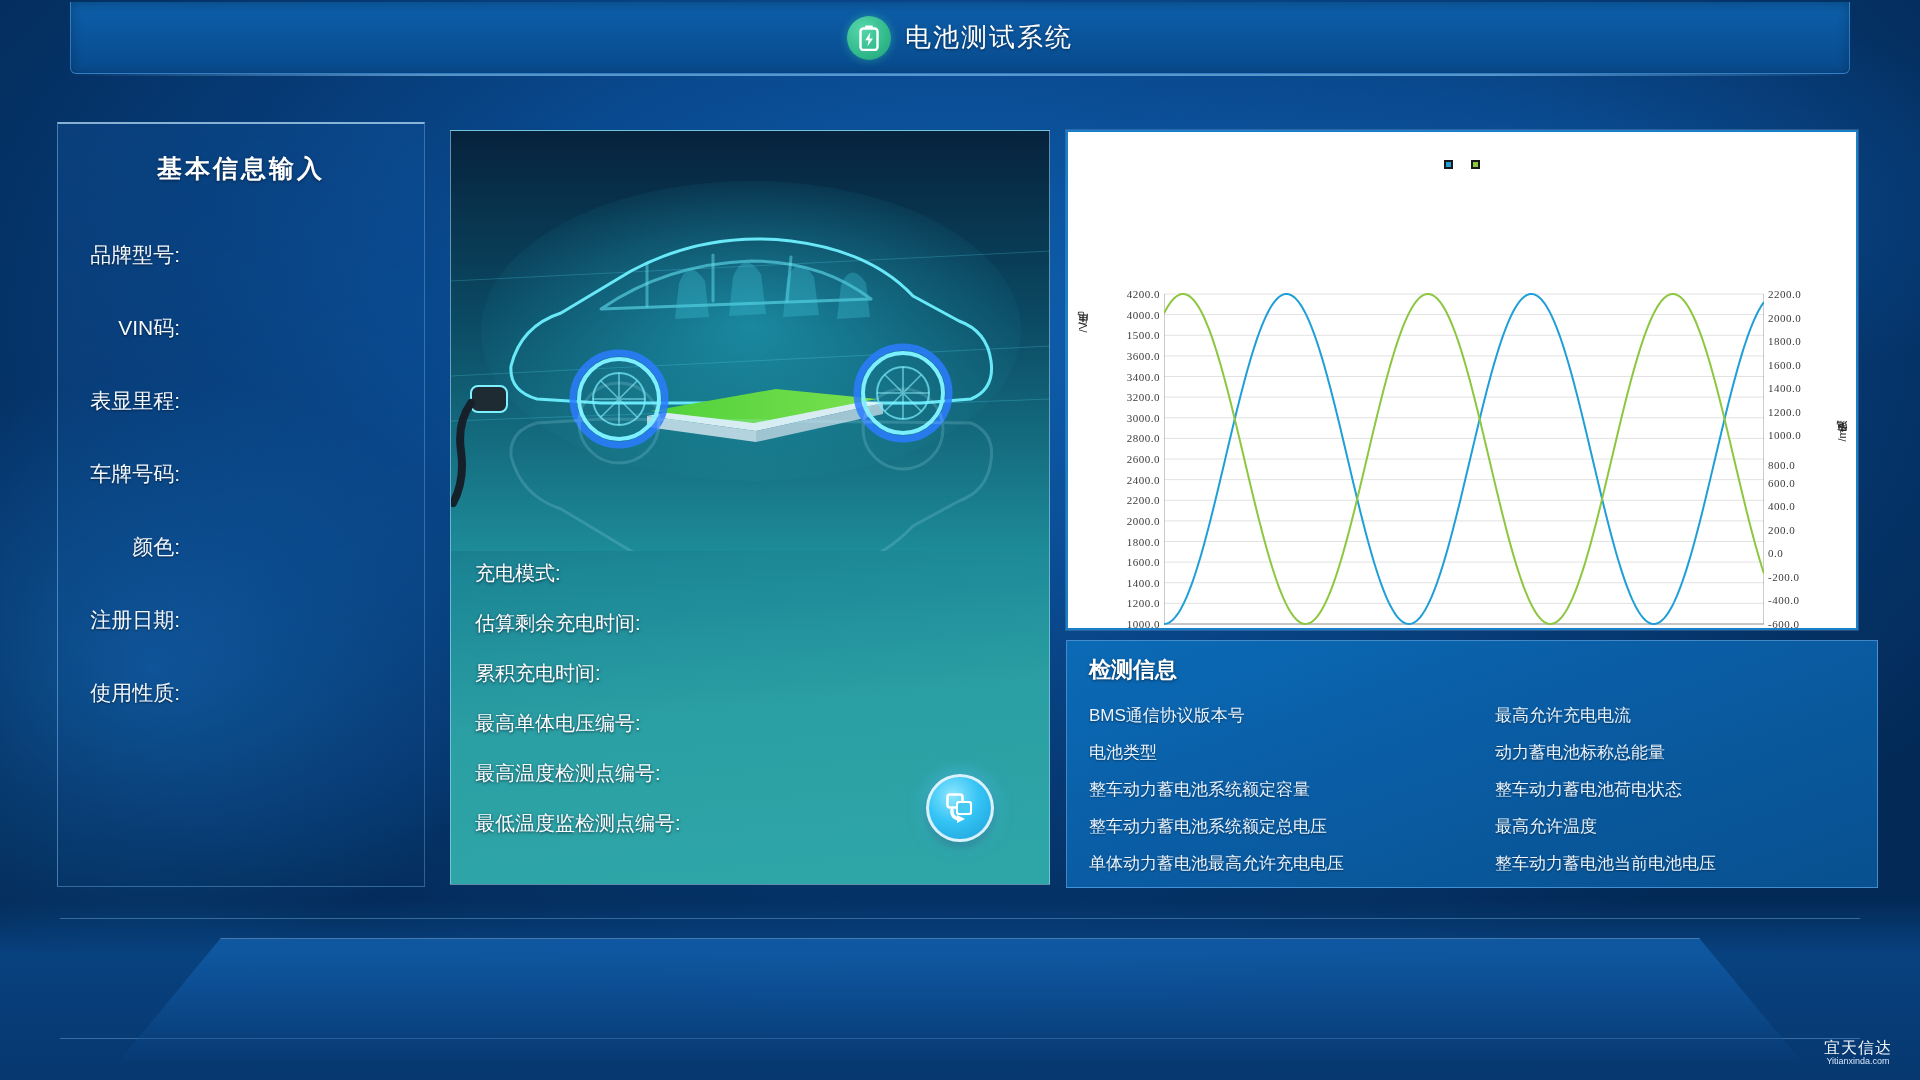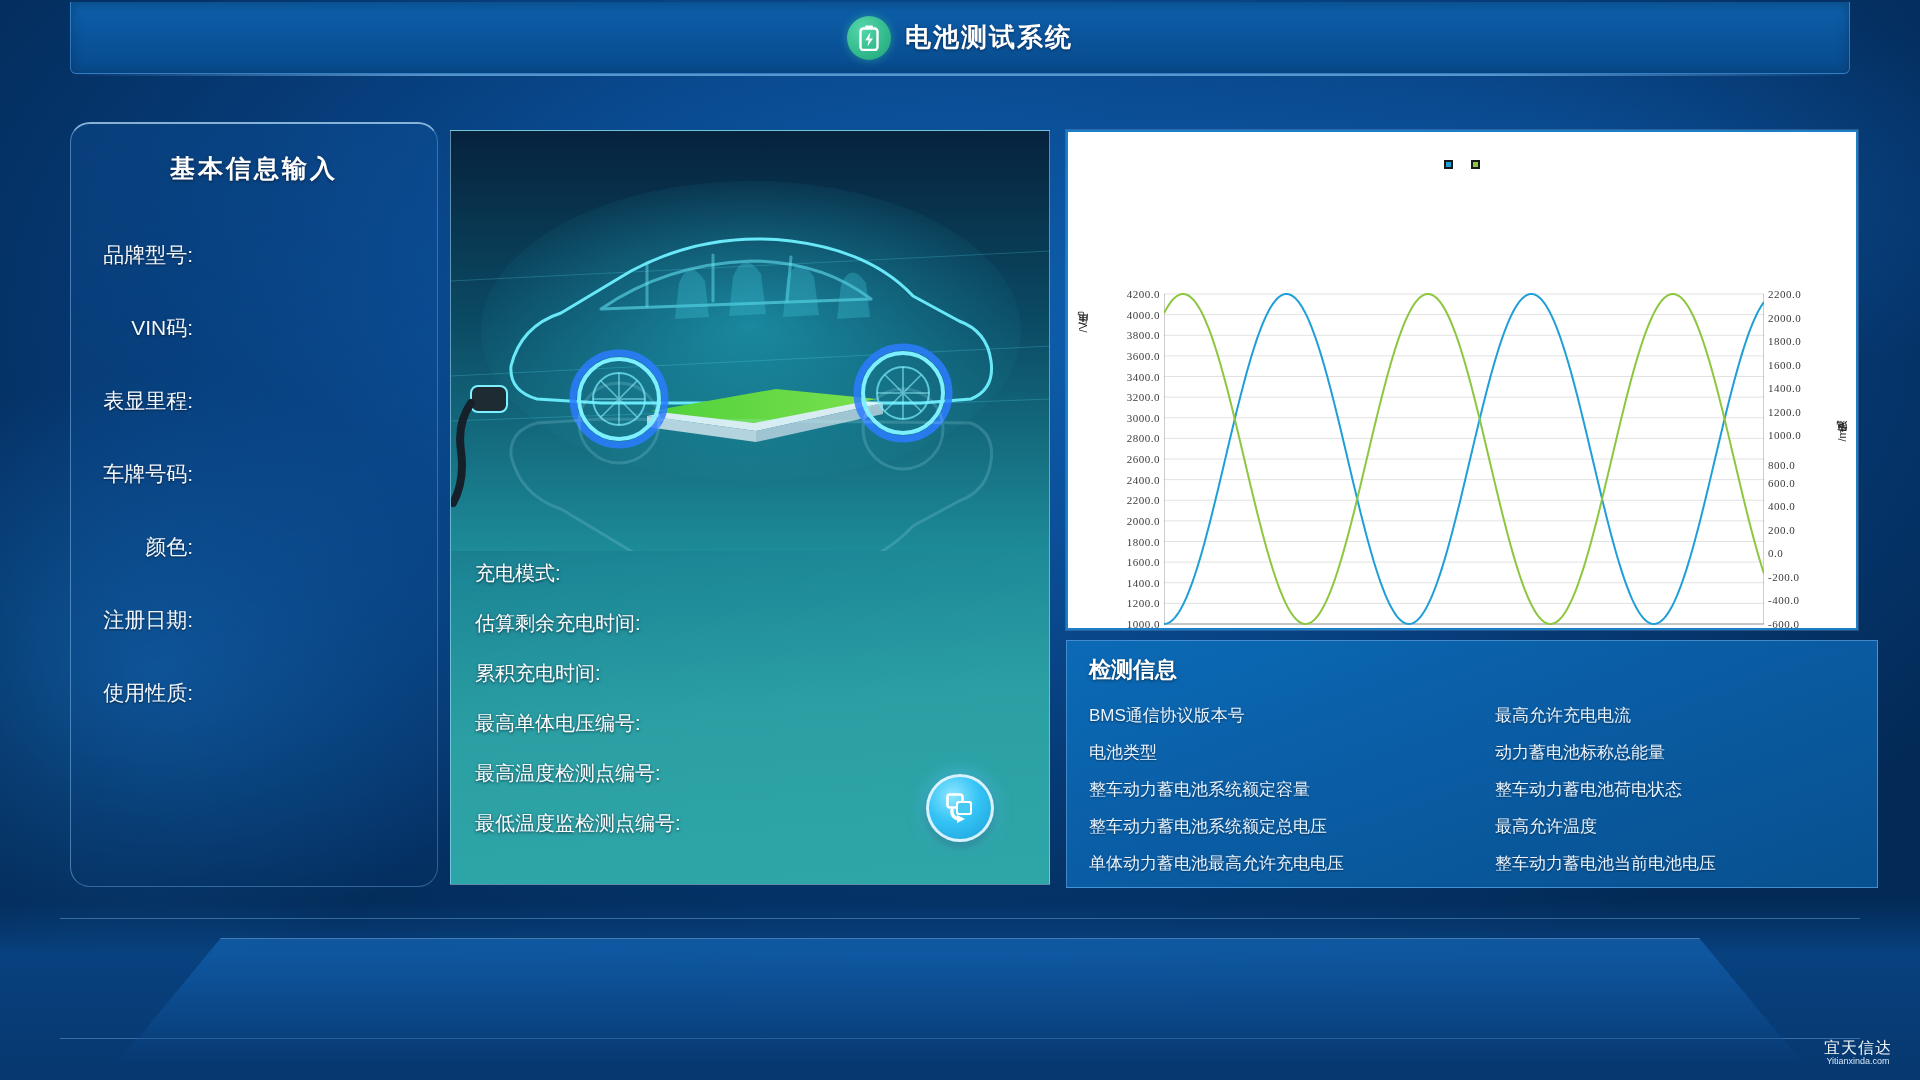--- a/index.html
+++ b/index.html
@@ -29,34 +29,33 @@
     border-radius:0 0 6px 6px;
     display:flex; align-items:center; justify-content:center; gap:14px;
     box-shadow:0 2px 12px rgba(0,0,0,.25) inset;
   }
   .hdr-icon{
     width:44px;height:44px;border-radius:50%;
     background:radial-gradient(circle at 35% 30%,#56d6ab,#31b98c 60%,#1f9f77 100%);
     display:flex;align-items:center;justify-content:center;
     box-shadow:0 0 10px rgba(60,210,160,.45);
   }
-  .hdr-title{font-size:26px;font-weight:bold;letter-spacing:2px;color:#ffffff;
+  .hdr-title{font-size:26px;font-weight:normal;letter-spacing:2px;color:#ffffff;
     text-shadow:0 1px 3px rgba(0,0,0,.45);}
   .header-underline{position:absolute;left:70px;top:74px;width:1780px;height:2px;
     background:linear-gradient(90deg,rgba(90,170,240,0) 0%,rgba(150,215,255,.55) 20%,rgba(150,215,255,.55) 80%,rgba(90,170,240,0) 100%);}
 
   
   .left-panel{
-    position:absolute; left:70px; top:122px; width:368px; height:765px;
+    position:absolute; left:57px; top:122px; width:368px; height:765px;
     border-left:1px solid rgba(150,210,255,.45);
     border-right:1px solid rgba(150,210,255,.30);
     border-top:2px solid rgba(190,230,255,.70);
     border-bottom:1px solid rgba(150,210,255,.30);
     background:linear-gradient(160deg, rgba(18,92,170,.28), rgba(8,55,110,.10));
-    border-radius:20px;
   }
   .left-title{ text-align:center; font-size:25px; font-weight:bold; margin-top:28px;
     letter-spacing:3px; text-shadow:0 1px 3px rgba(0,0,0,.5);}
   .form-list{ margin-top:56px; }
   .form-row{ height:73px; display:flex; align-items:flex-start; justify-content:flex-end;
     padding-right:244px; }
   .form-label{ font-size:21px; color:#f2f8ff; white-space:nowrap;
      text-shadow:0 1px 2px rgba(0,0,0,.55); }
 
   
@@ -274,21 +273,21 @@
   <div class="chart-inner">
     <div class="legend" id="chart-legend">
         <span class="legend-sq" style="background: rgb(31, 159, 216);"></span>
         <span class="legend-sq" style="background: rgb(141, 198, 63);"></span>
       </div>
     <div class="axis-title left">电压/V</div>
     <div class="axis-title right">电流/mA</div>
     <div id="yticks-left" style="position:absolute;left:20px;top:0;width:72px;height:100%;">
         <div class="ytick l" style="top: 162px;">4200.0</div>
         <div class="ytick l" style="top: 182.625px;">4000.0</div>
-        <div class="ytick l" style="top: 203.25px;">3800.0</div>
+        <div class="ytick l" style="top: 203.25px;">1500.0</div>
         <div class="ytick l" style="top: 223.875px;">3600.0</div>
         <div class="ytick l" style="top: 244.5px; text-align: right;">3400.0</div>
         <div class="ytick l" style="top: 265.125px;">3200.0</div>
         <div class="ytick l" style="top: 285.75px;">3000.0</div>
         <div class="ytick l" style="top: 306.375px;">2800.0</div>
         <div class="ytick l" style="top: 327px;">2600.0</div>
         <div class="ytick l" style="top: 347.625px;">2400.0</div>
         <div class="ytick l" style="top: 368.25px;">2200.0</div>
         <div class="ytick l" style="top: 388.875px;">2000.0</div>
         <div class="ytick l" style="top: 409.5px;">1800.0</div>

